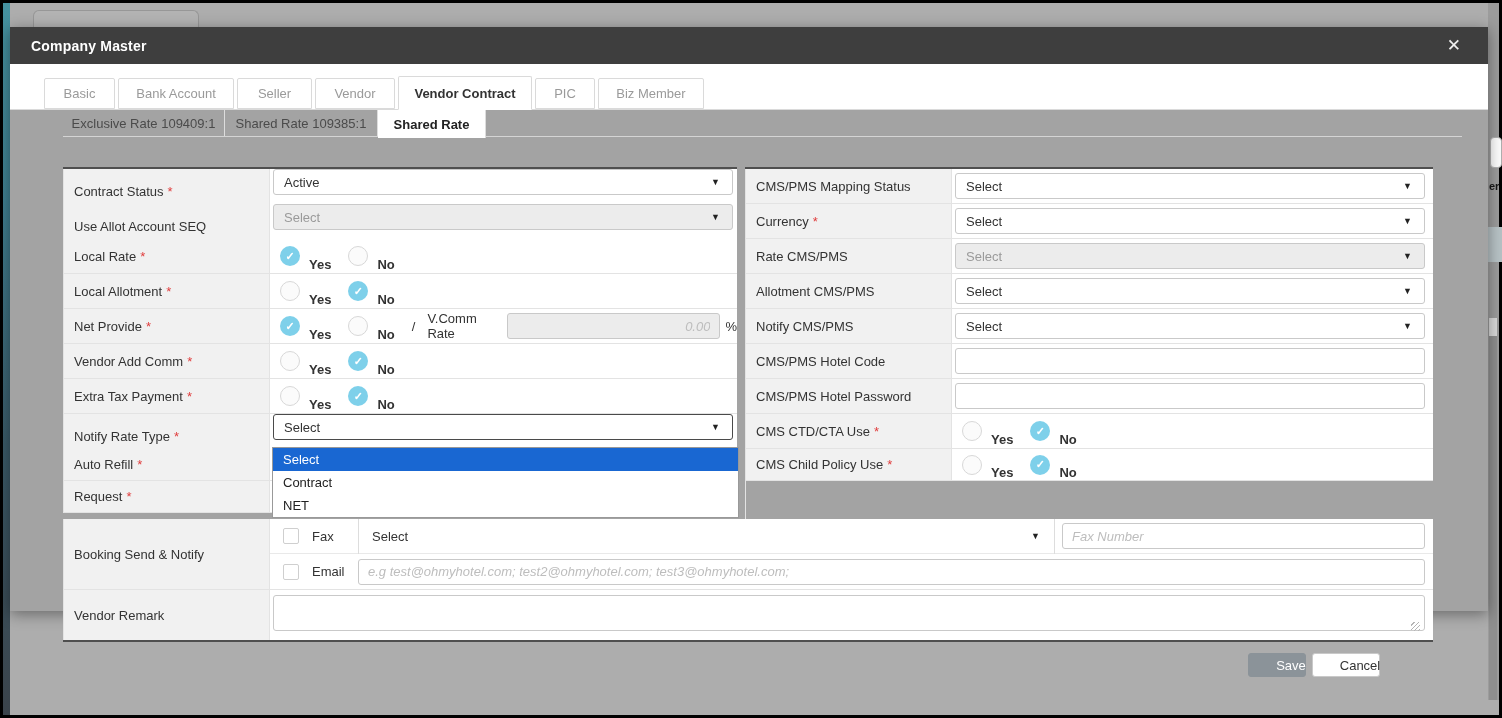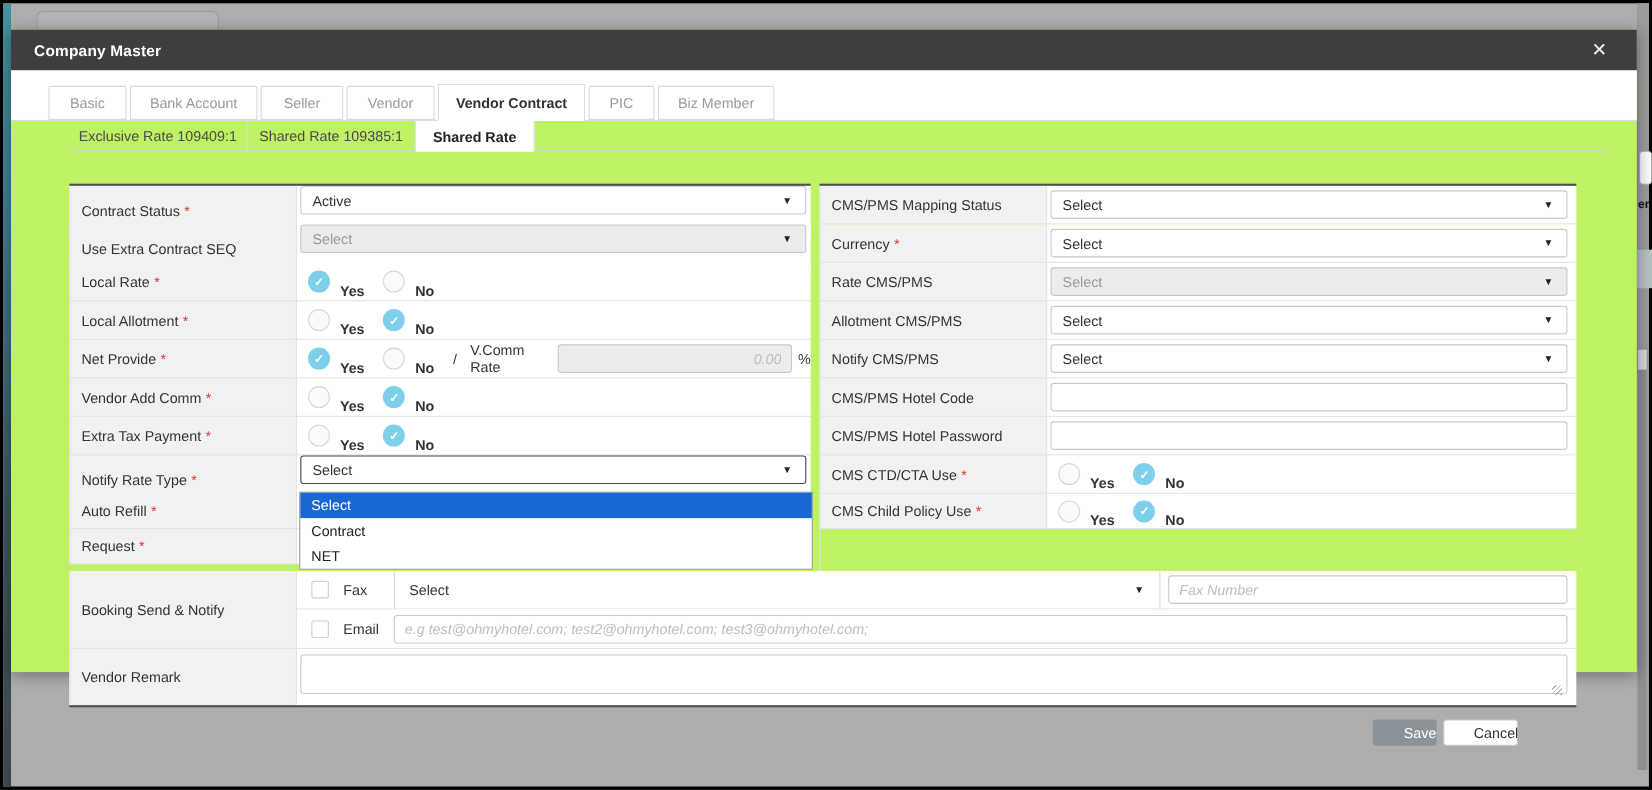--- a/index.html
+++ b/index.html
@@ -15,21 +15,21 @@
     border:1px solid #979797; border-bottom:none; border-radius:6px 6px 0 0; background:#b3b3b3; }
   .bg-right { position:absolute; left:1488px; top:3px; width:11px; height:697px; background:#9c9c9c; }
   .bg-right-btn { position:absolute; left:1490px; top:137px; width:12px; height:31px;
     background:#fcfcfc; border:1px solid #b0b0b0; border-radius:4px; }
   .bg-right-text { position:absolute; left:1489px; top:180px; font-size:11px; font-weight:bold; color:#1a1a1a; }
   .bg-right-block { position:absolute; left:1488px; top:227px; width:14px; height:35px; background:#b7c2c5; }
   .bg-scroll-track { position:absolute; left:1489px; top:318px; width:8px; height:382px; background:#d9d9d9; }
   .bg-scroll-thumb { position:absolute; left:1489px; top:336px; width:8px; height:364px; background:#8f8f8f; }
 
   
-  .modal { position:absolute; left:10px; top:27px; width:1478px; height:584px; background:#bef264;
+  .modal { position:absolute; left:10px; top:27px; width:1478px; height:584px; background:#a3a3a3;
     box-shadow:0 3px 14px rgba(0,0,0,.4); }
   .modal-header { height:37px; background:#3e3e3e; display:flex; align-items:center;
     justify-content:space-between; padding:0 27px 0 21px; }
   .modal-title { color:#fff; font-size:14px; font-weight:bold; letter-spacing:.2px; }
   .close-x { color:#efefef; font-size:17px; cursor:pointer; line-height:1; }
 
   
   .tabbar { height:46px; padding:12px 0 0 34px; border-bottom:1px solid #dadada;
     display:flex; align-items:flex-end; background:#fff; }
   .tab { height:31px; border:1px solid #dadada; border-radius:2px 2px 0 0; background:#fff;
@@ -172,21 +172,21 @@
             <div class="fv">
               <div class="selectbox">
                 <span>Active</span>
                 <span class="arrow">▼</span>
               </div>
             </div>
           </div>
 
           <div class="frow">
             <div class="fl">
-                <span>Use Extra Contract SEQ</span>
+                <span>Use Allot Account SEQ</span>
               </div>
             <div class="fv">
               <div class="selectbox disabled">
                 <span>Select</span>
                 <span class="arrow">▼</span>
               </div>
             </div>
           </div>
 
           <div class="frow">

